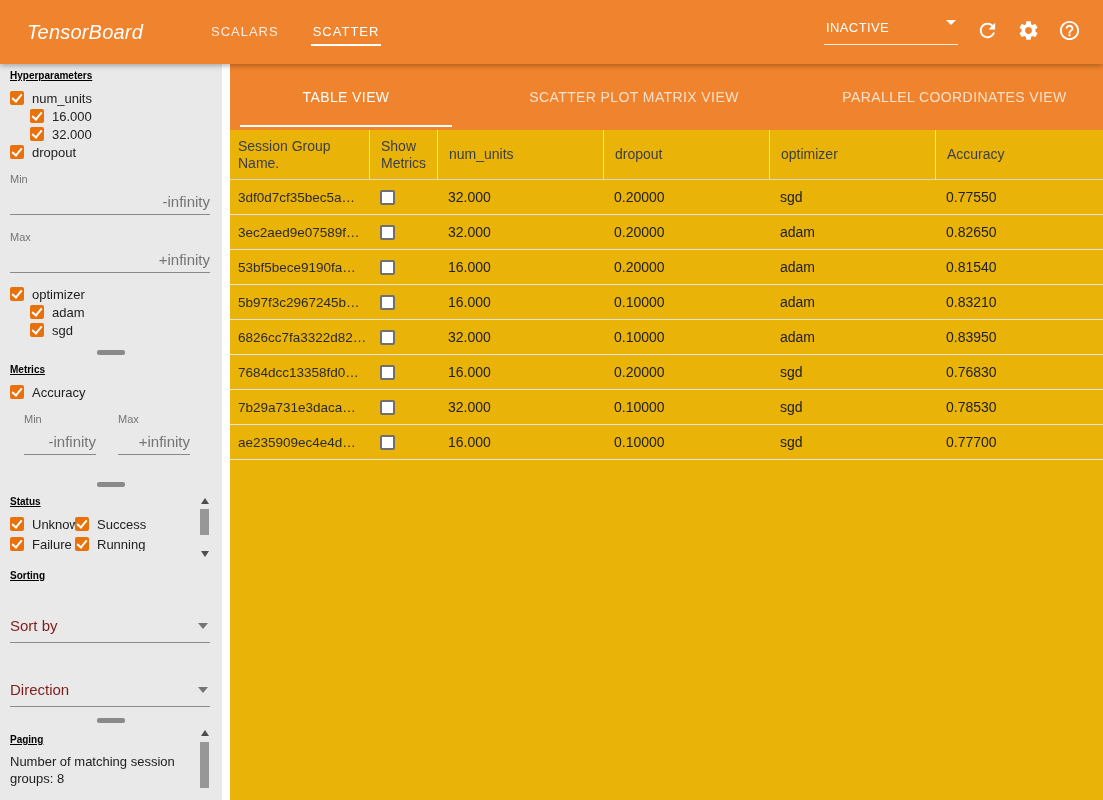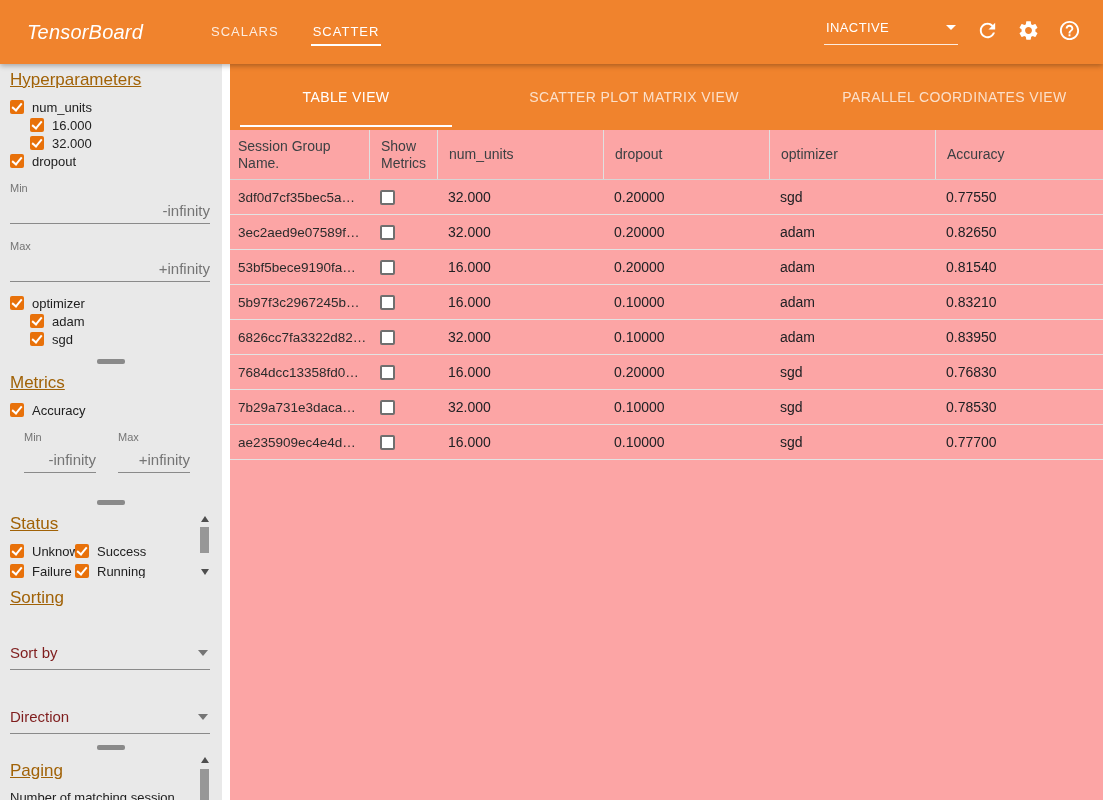--- a/index.html
+++ b/index.html
@@ -10,38 +10,38 @@
   .topbar { height:64px; background:#f0832d; display:flex; align-items:center; color:#fff;
             position:relative; z-index:10; box-shadow:0 2px 5px rgba(0,0,0,0.28); }
   .tb-title { font-size:20px; margin-left:27px; letter-spacing:0.2px; font-weight:400;font-style:italic; }
   .nav-tabs { display:flex; margin-left:66px; align-items:center; gap:30px; height:100%; }
   .nav-tab { font-size:13px; letter-spacing:1px; color:rgba(255,255,255,0.85);
              padding:5px 2px; cursor:pointer; border-bottom:2px solid transparent; }
   .nav-tab.active { color:#fff; border-bottom-color:#fff; }
 
   .topbar-right { margin-left:auto; display:flex; align-items:center; gap:17px; margin-right:22px; }
   .reload-select { width:134px; border-bottom:1px solid rgba(255,255,255,0.85);
-                   display:flex; align-items:center; justify-content:space-between;
+                   display:flex; justify-content:space-between;
                    padding:0 2px 9px 2px; font-size:13px; letter-spacing:0.4px; cursor:pointer; }
   .caret-down { width:0; height:0; border-left:5px solid transparent; border-right:5px solid transparent;
                 border-top:5px solid #fff; }
   .icon-btn { background:none; border:none; width:24px; height:24px; padding:0; cursor:pointer;
               display:flex; align-items:center; justify-content:center; }
 
   
   .content { display:flex; height:736px; }
   .sidebar { width:222px; background:#e9e9e9; overflow:hidden; font-size:13px;
              display:flex; flex-direction:column; flex:none; }
   .gutter { width:8px; background:#fff; flex:none; cursor:col-resize; }
-  .main { flex:1; display:flex; flex-direction:column; background:#fca5a5; min-width:0; }
+  .main { flex:1; display:flex; flex-direction:column; background:#eab308; min-width:0; }
 
   
   .section { padding:6px 10px 8px 10px; position:relative; flex:none; }
-  .sec-heading { font-weight:normal; text-decoration:underline; font-size:17px;
-                 margin-bottom:8px; color:#a16207; }
+  .sec-heading { font-weight:bold; text-decoration:underline; font-size:10px;
+                 margin-bottom:8px; color:#000000; }
   .cb-row { display:flex; align-items:center; height:18px; gap:8px; }
   .cb-row.indent { padding-left:20px; }
   .cb { width:14px; height:14px; background:#e8710a; border-radius:2px; position:relative;
         flex:none; cursor:pointer; }
   .cb::after { content:""; position:absolute; left:4px; top:1px; width:4px; height:8px;
                border:2px solid #fff; border-top:none; border-left:none; transform:rotate(40deg); }
   .cb-label { color:#212121; }
   .small-label { font-size:11px; color:#757575; margin-top:12px; height:14px; }
   .ul-input { border:none; background:transparent; border-bottom:1px solid #8a8a8a;
               font-size:15px; color:#5f6368; width:200px; height:26px; display:block;

